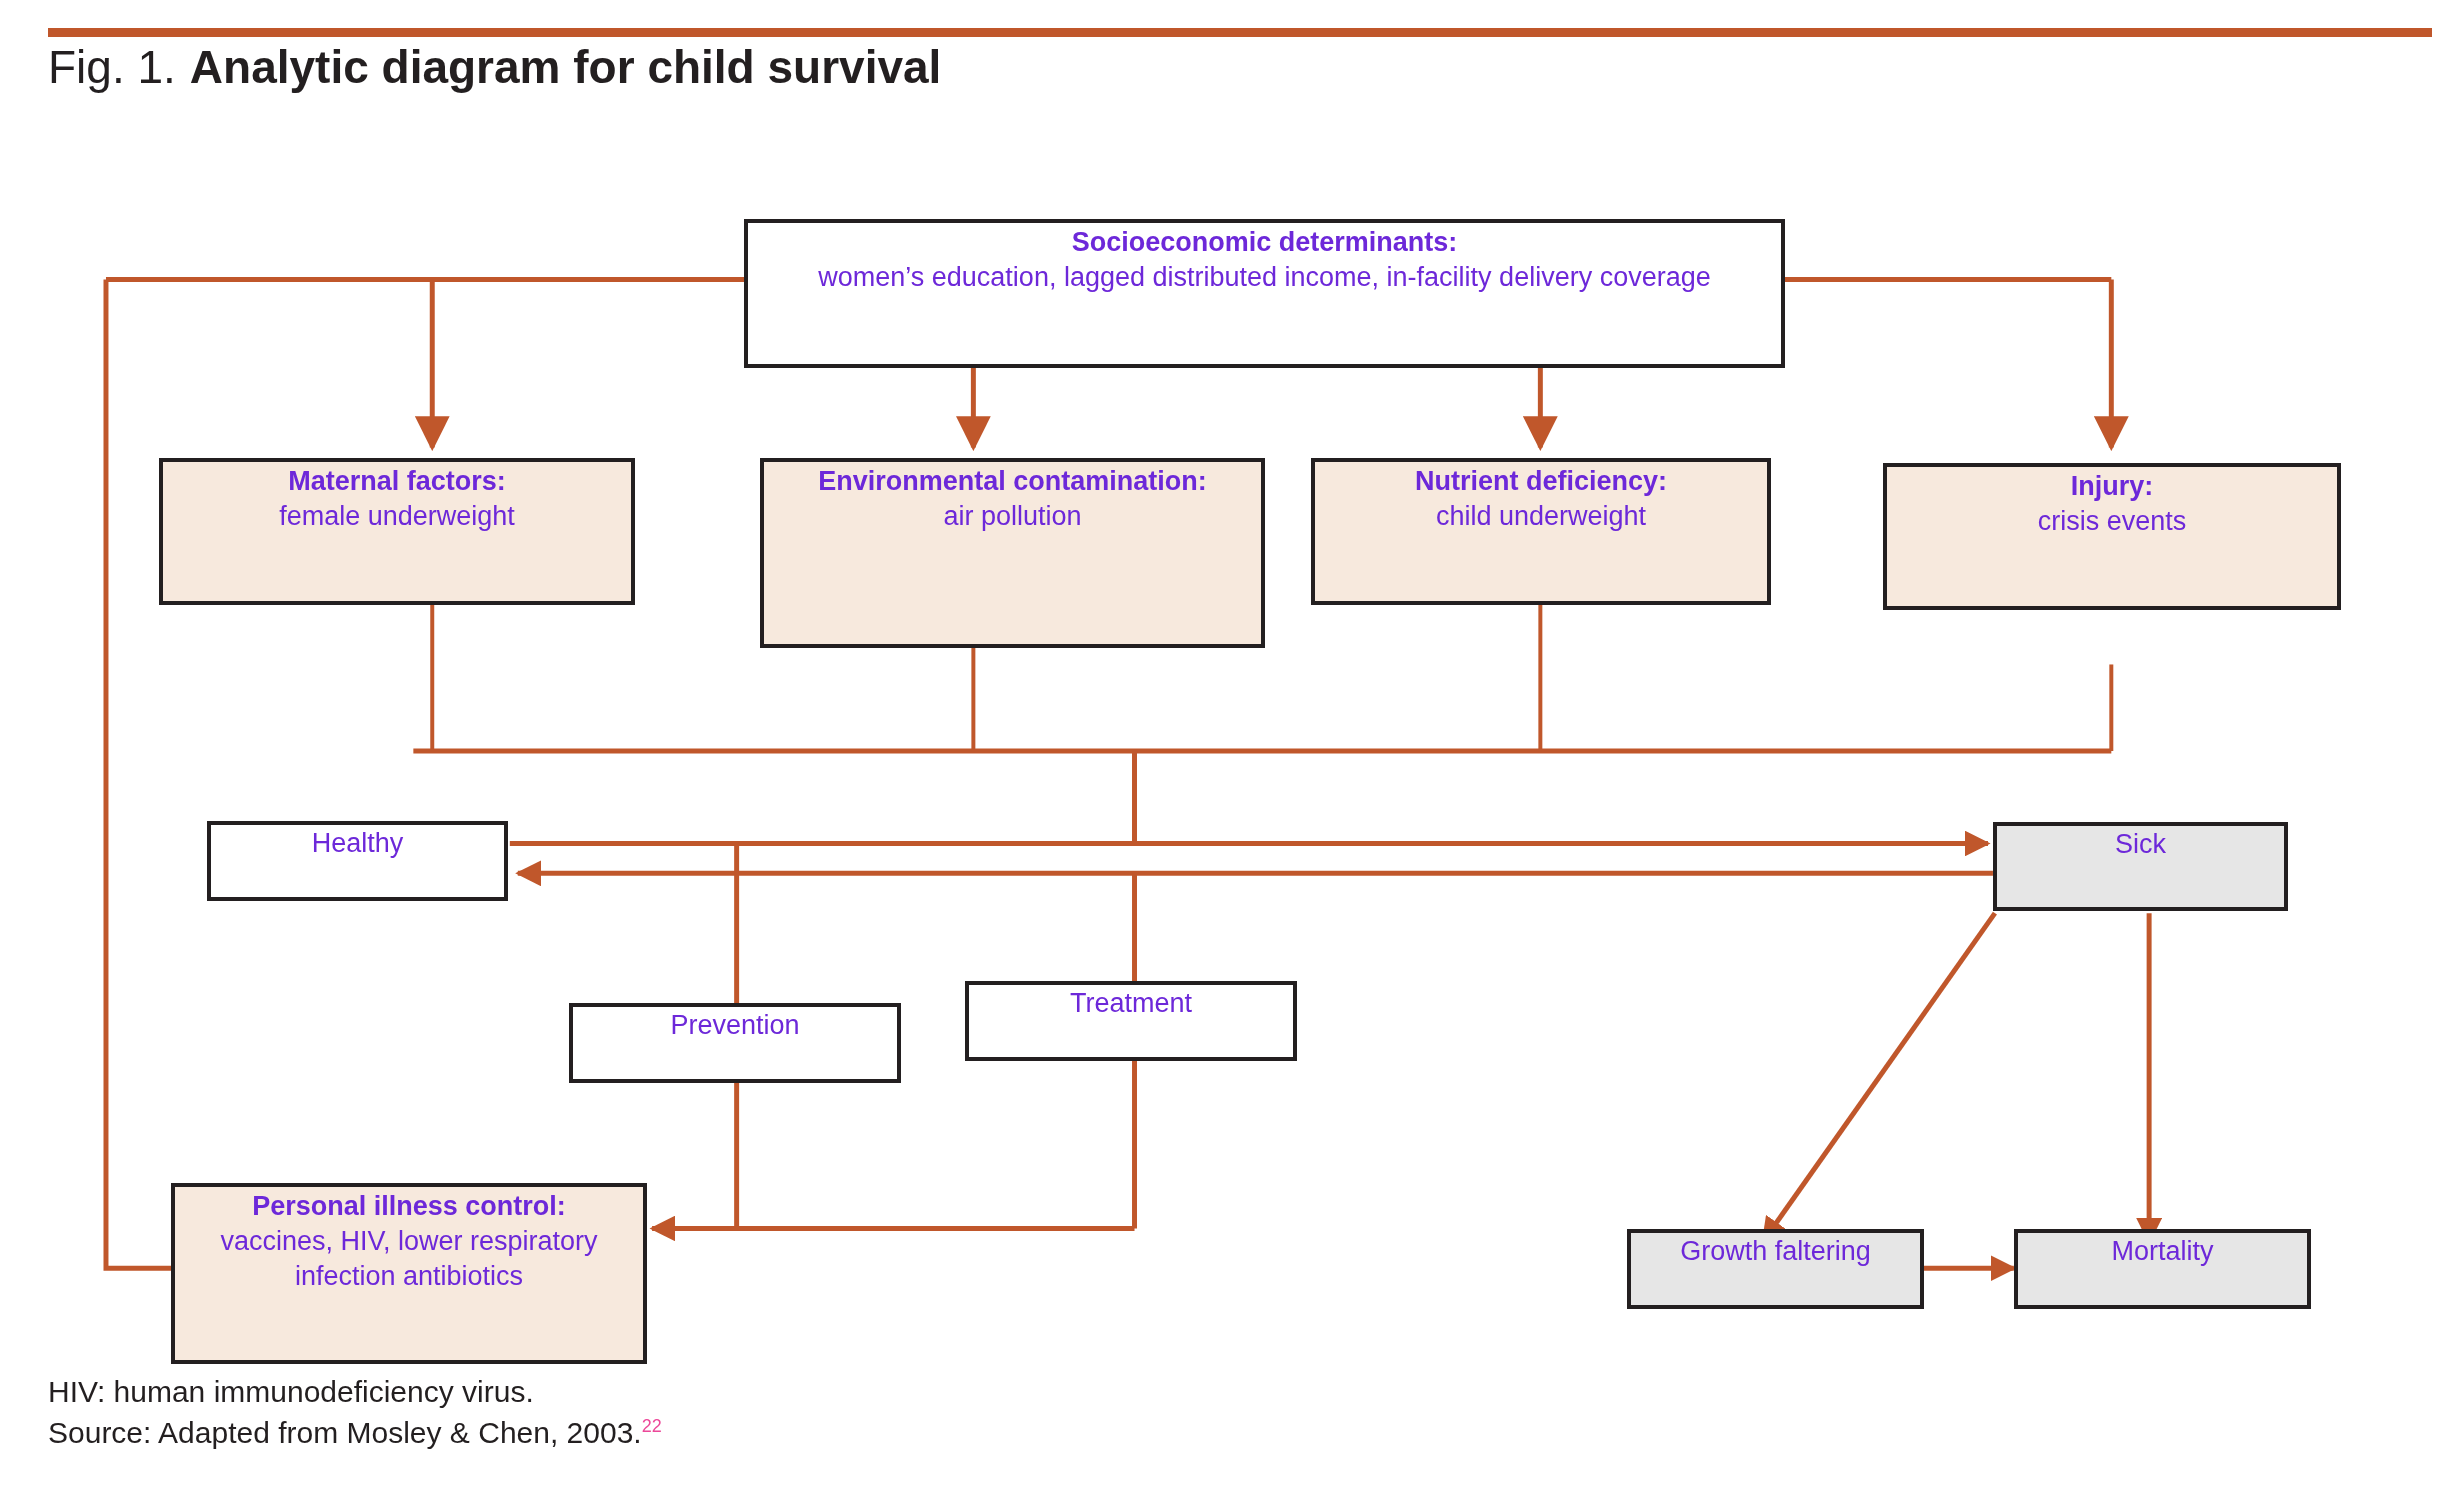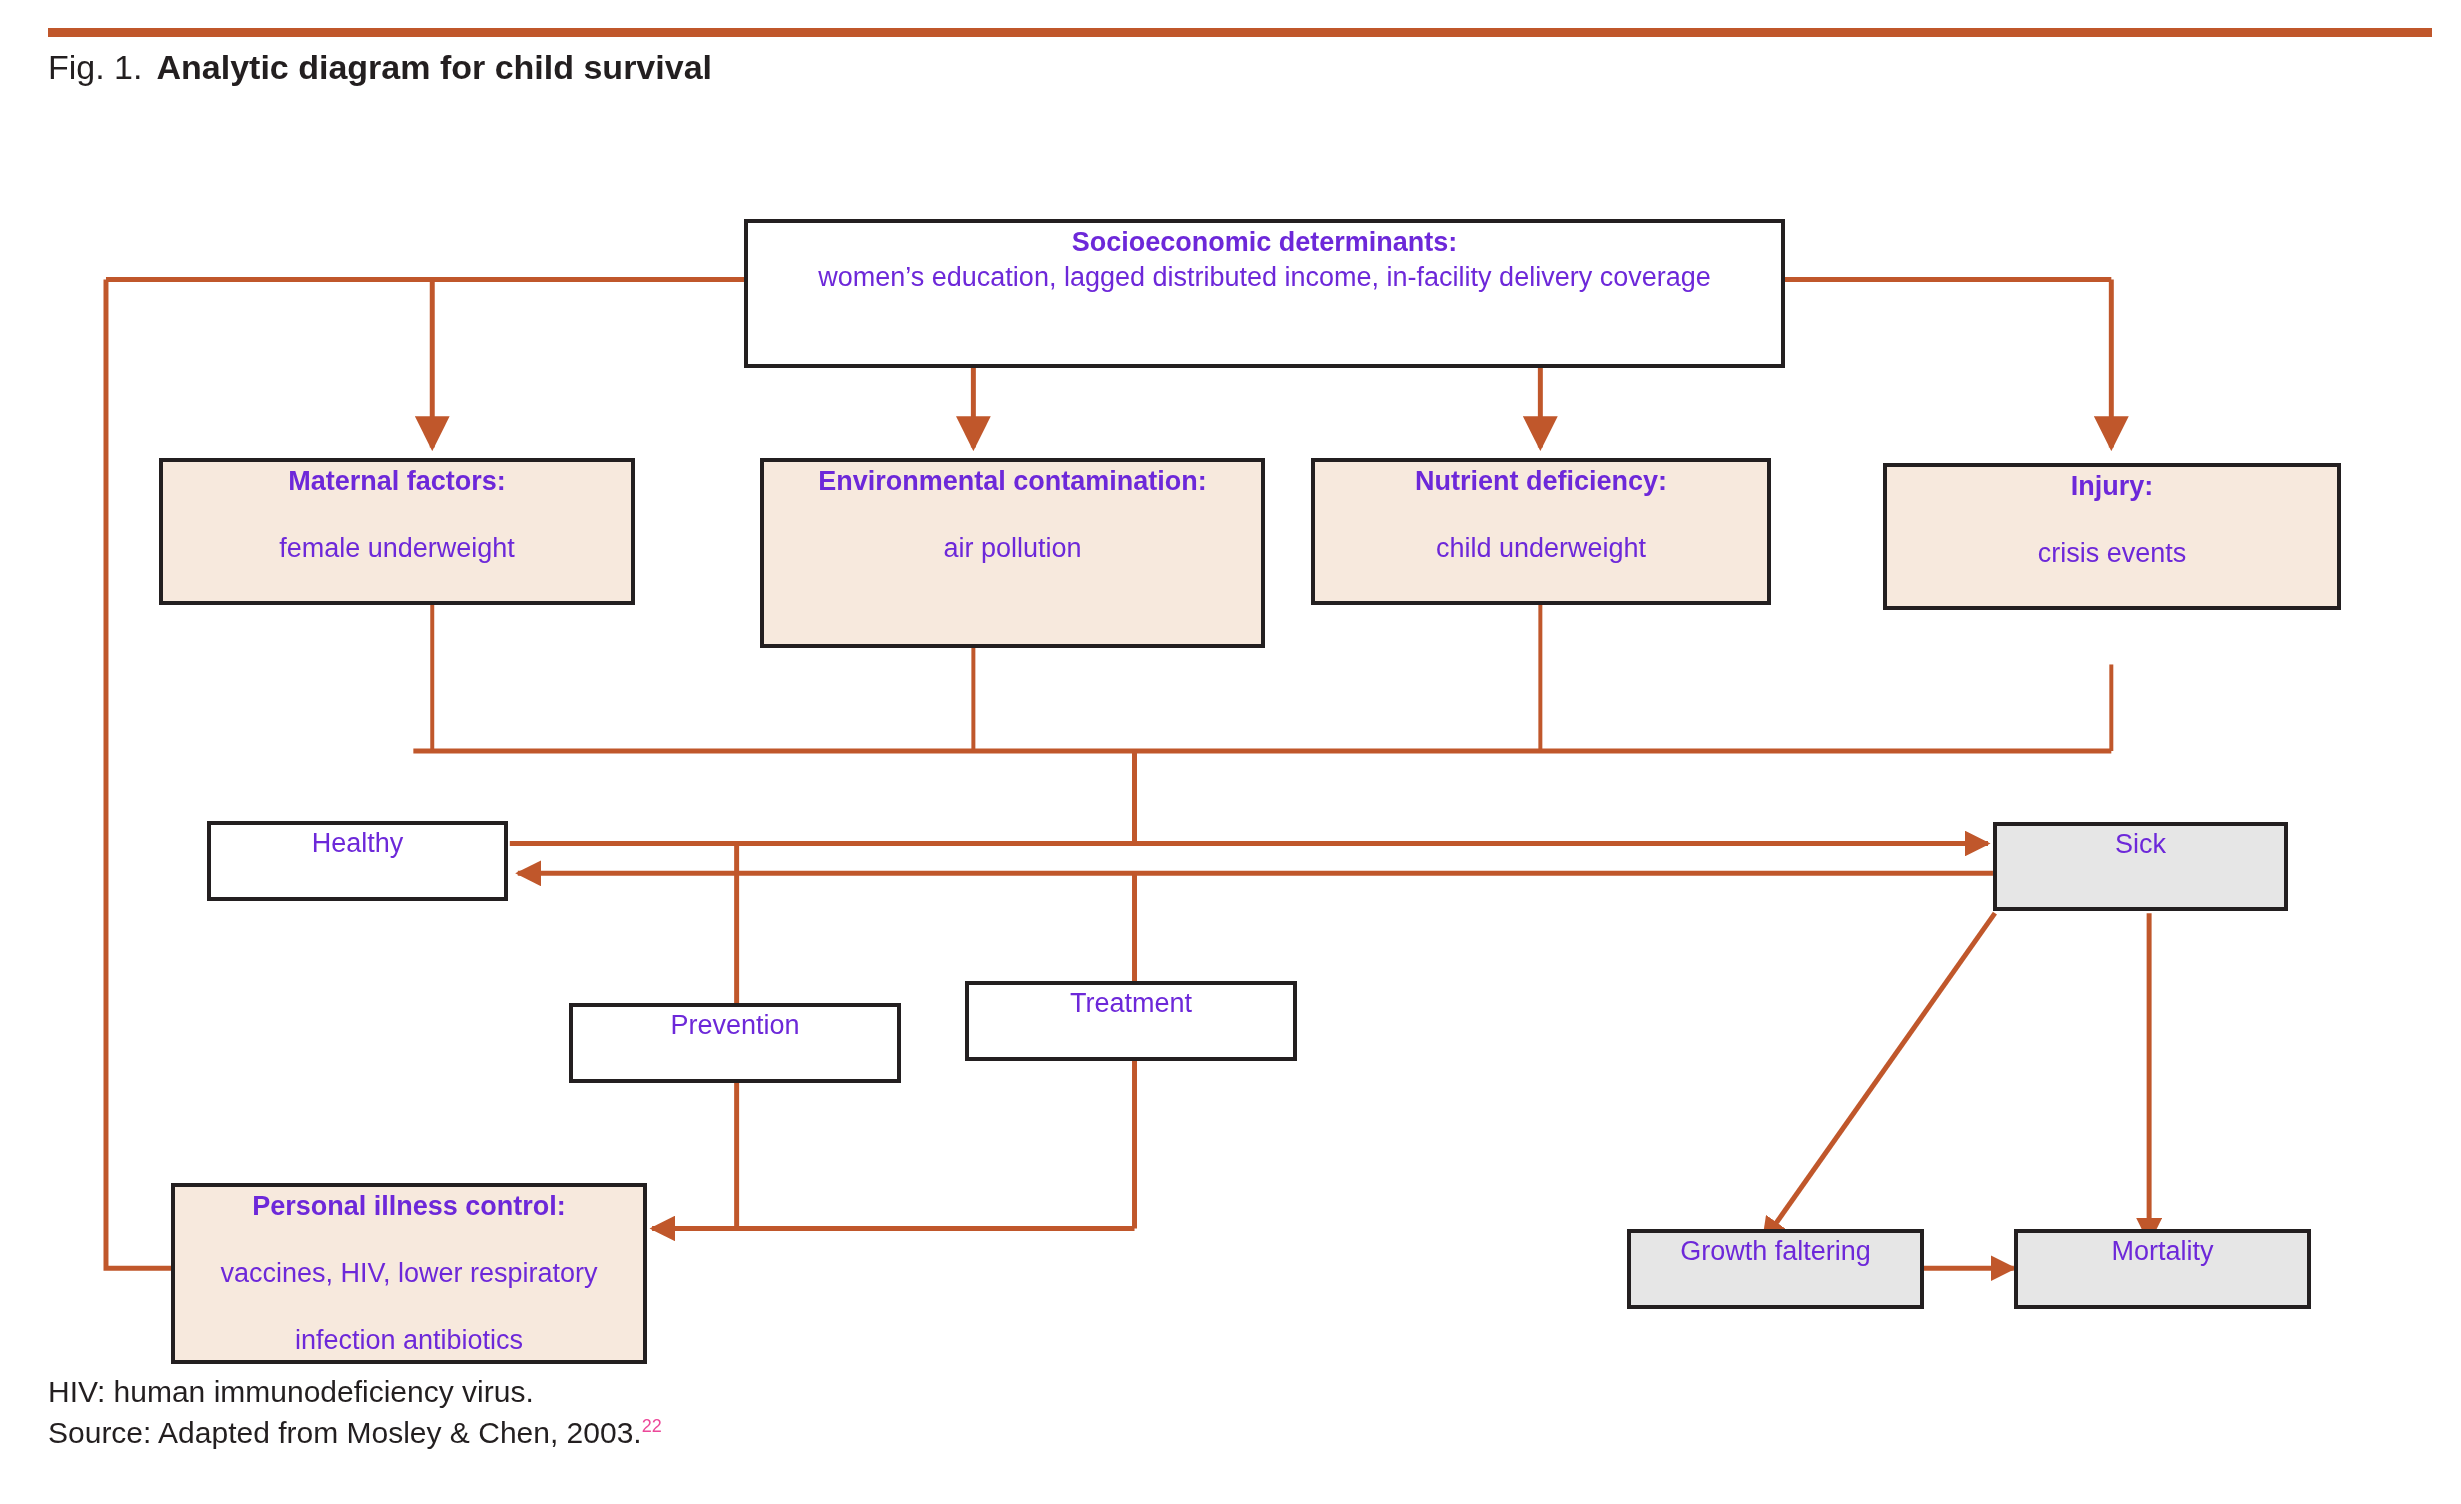--- a/index.html
+++ b/index.html
@@ -10,40 +10,40 @@
   }
   #root{position:absolute;inset:0;}
 
   
   .rule{
     position:absolute;left:48px;top:28px;width:2384px;height:9px;
     background:#c0572b;
   }
   .figtitle{
     position:absolute;left:48px;top:44px;width:1592px;height:46px;
-    font-size:34px;color:#231f20;white-space:nowrap;line-height:46px;
+    font-size:46px;color:#231f20;white-space:nowrap;line-height:46px;
   }
   .figtitle .lbl{font-weight:400;}
   .figtitle .ttl{font-weight:700;margin-left:14px;}
 
   
   #wires{position:absolute;left:0;top:0;width:2462px;height:1504px;}
 
   
   .node{
     position:absolute;box-sizing:border-box;
     border:4px solid #231f20;
     display:flex;flex-direction:column;align-items:center;justify-content:flex-start;
     text-align:center;color:#6d28d9;
     padding:2px 10px;
   }
   .node .t1{font-weight:700;font-size:27px;line-height:1.30;}
   .node .t2{font-weight:400;font-size:27px;line-height:1.30;}
   .node .single{font-weight:400;font-size:27px;line-height:1.25;}
-  .fill-cream{background:#f7e9dd;gap:32px;}
+  .fill-cream{background:#f7e9dd;}
   .fill-white{background:#ffffff;}
   .fill-grey{background:#e6e6e6;}
 
   
   .notes{
     position:absolute;left:48px;top:1371px;width:1393px;
     font-size:30px;color:#231f20;line-height:1.38;
   }
   .notes sup{font-size:18px;color:#ec4899;vertical-align:super;}
 </style>

